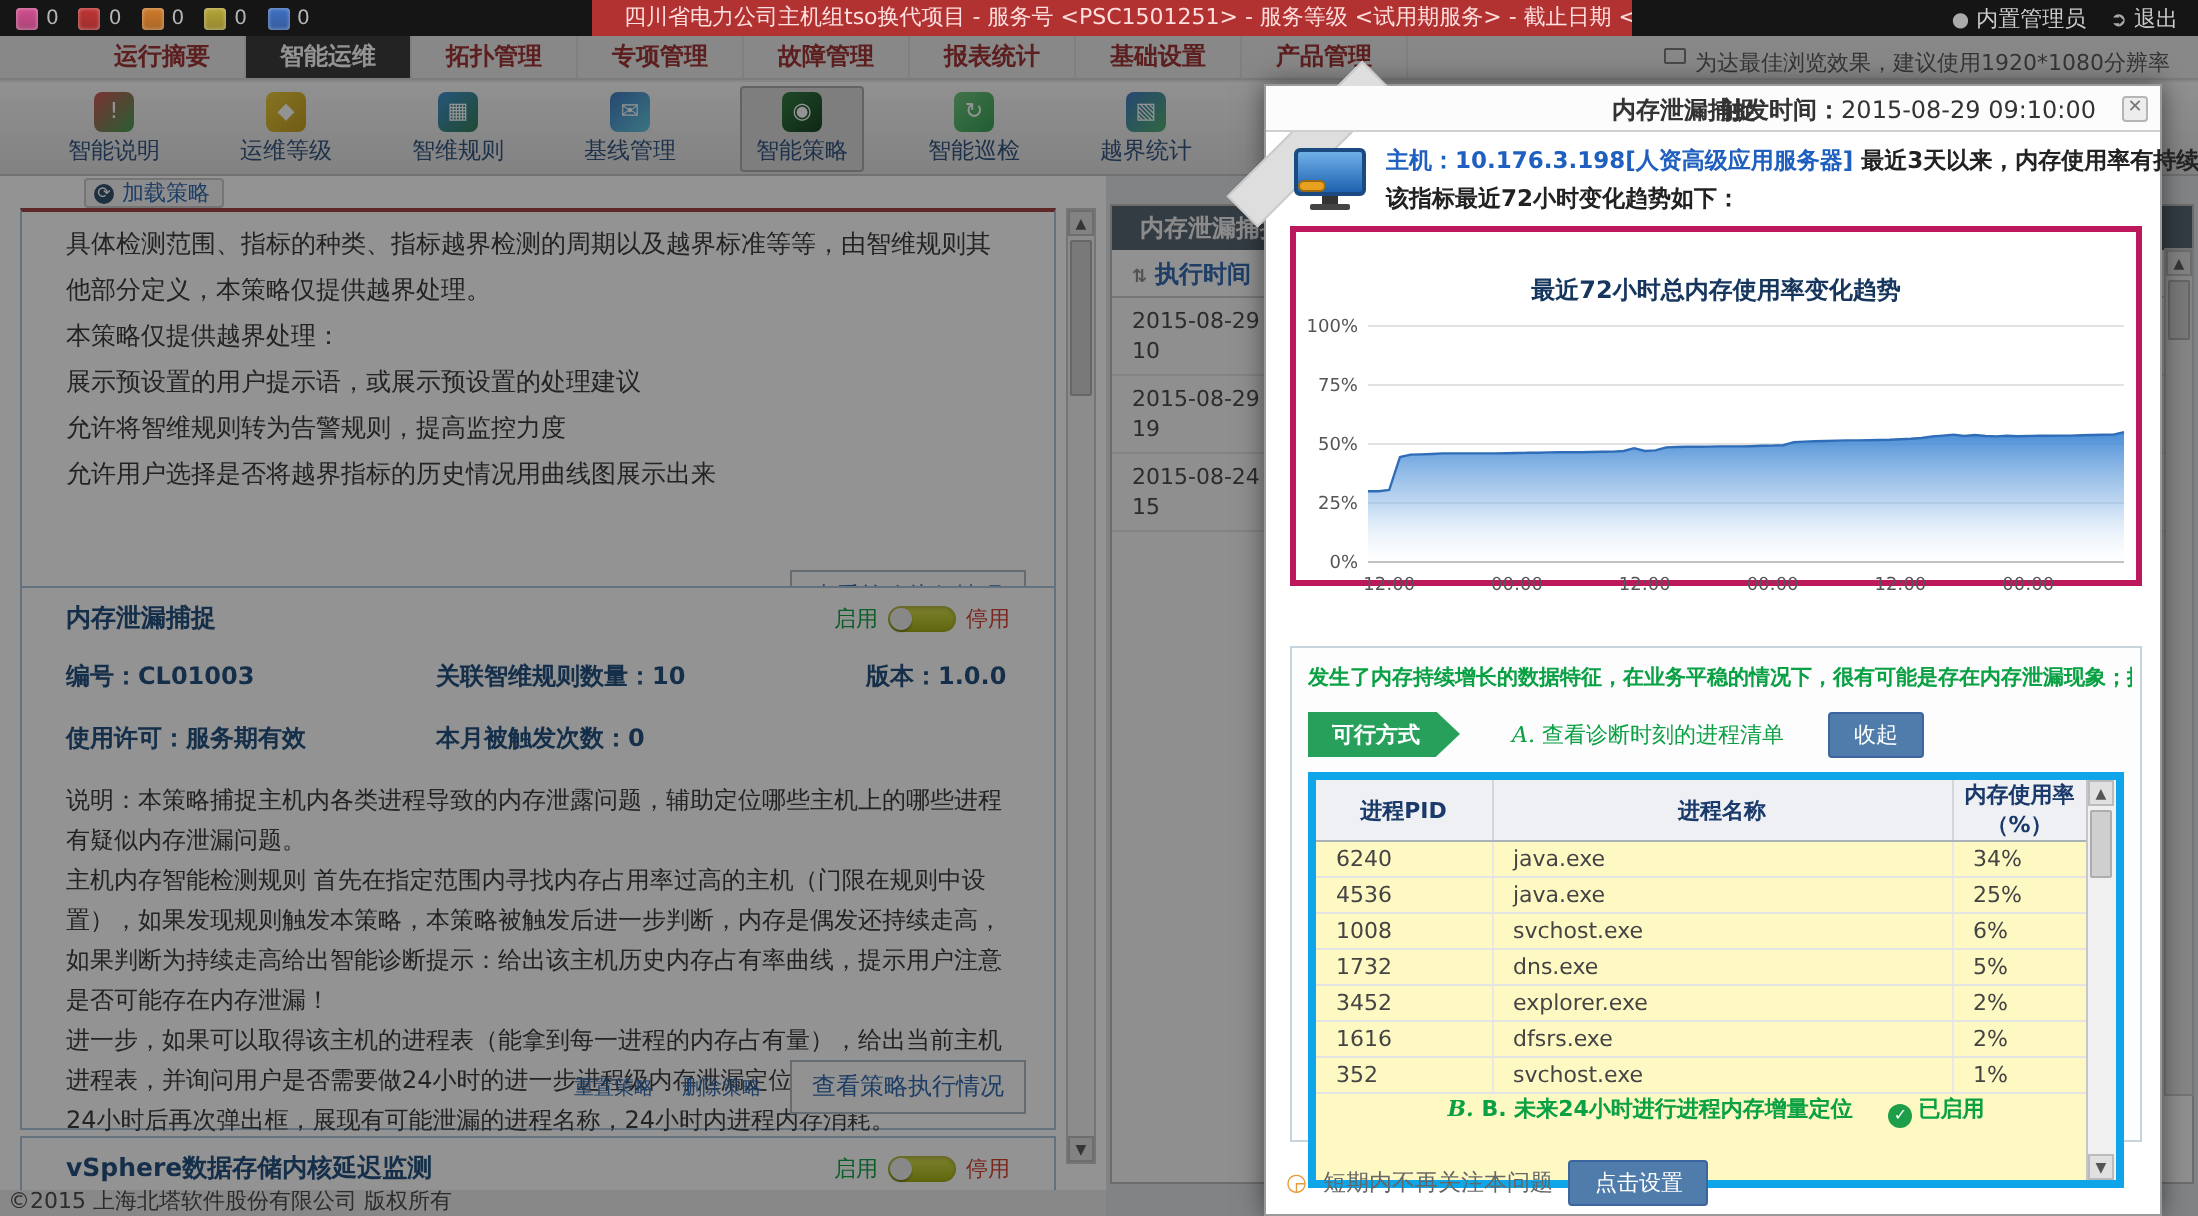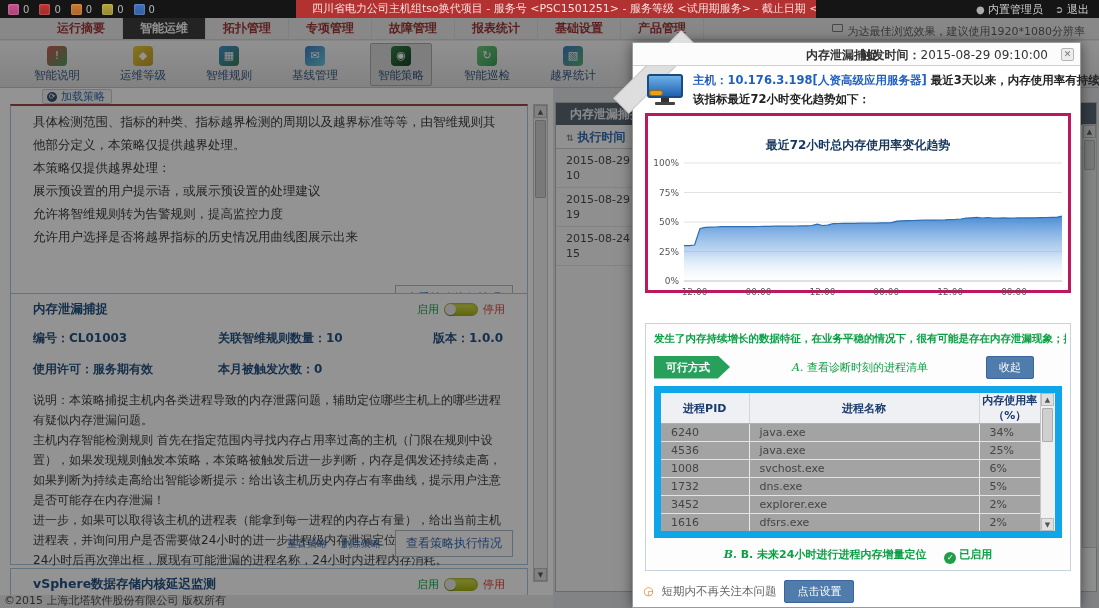--- a/index.html
+++ b/index.html
@@ -101,28 +101,28 @@
   .host-l1 { font-size:11.5px; font-weight:bold; white-space:nowrap; }
   .host-link { color:#1f5fbf; cursor:pointer; }
   .host-rest { color:#222; }
   .host-l2 { font-size:11.5px; font-weight:bold; color:#222; margin-top:4px; }
 
   .chart-box { position:absolute; left:12px; top:70px; width:426px; height:180px; border:3px solid #be185d; background:#fff; padding-top:21px; }
   .chart-title { text-align:center; font-size:12px; font-weight:bold; color:#17365d; height:16px; }
 
   .advice-box { position:absolute; left:12px; top:280px; width:426px; height:248px; border:1px solid #c8d4dc; background:#fdfdfd; }
   .warn-text { position:absolute; left:8px; top:8px; right:4px; font-size:10.5px; font-weight:bold; color:#0aa044; white-space:nowrap; overflow:hidden; }
-  .action-row { position:absolute; left:8px; top:32px; right:8px; height:22px; display:flex; align-items:center;gap:36px; }
+  .action-row { position:absolute; left:8px; top:32px; right:8px; height:22px; display:flex; align-items:center; }
   .badge { background:#27a05c; color:#fff; font-size:11px; font-weight:bold; padding:4px 20px 4px 12px; clip-path:polygon(0 0,84% 0,100% 50%,84% 100%,0 100%); }
   .opt-a { margin-left:26px; font-size:11px; color:#0aa044; }
   .opt-a i { font-family:"DejaVu Serif","Liberation Serif",serif; }
   .btn-blue { background:#4f7cab; color:#fff; font-size:11px; border:1px solid #3c6globala90; border:1px solid #3c65a0; padding:3px 12px; border-radius:2px; cursor:pointer; }
   .collapse-btn { margin-left:22px; }
 
-  .ptable-wrap { position:absolute; left:8px; top:62px; right:8px; height:152px; border:7px solid #0ea5e9; overflow:hidden; background:#a3a3a3; }
+  .ptable-wrap { position:absolute; left:8px; top:62px; right:8px; height:208px; border:4px solid #0ea5e9; overflow:hidden; background:#fef9c3; }
   .ptable { width:calc(100% - 15px); border-collapse:collapse; table-layout:fixed; }
   .ptable th { height:22px; background:#eef0f4; font-size:11px; font-weight:bold; color:#1a3a6b; border-bottom:1px solid #aab2ba; border-right:1px solid #d2d6da; }
   .ptable td { height:18px; font-size:11px; color:#444; border-bottom:1px solid #e4e4e4; border-right:1px solid #e8e8e8; padding-left:10px; white-space:nowrap; overflow:hidden; }
   .ptable th:last-child, .ptable td:last-child { border-right:none; }
   .col-pid { width:88px; } .col-name { width:230px; }
   .vs-table { right:0; top:0; bottom:0; border:none; border-left:1px solid #c5c5c5; background:#f0f0f0; }
   .vs-table .vs-thumb { top:15px; height:34px; }
 
   .b-line { position:absolute; left:0; bottom:6px; width:100%; text-align:center; font-size:11px; color:#0aa044;font-weight:bold; }
   .b-line i { font-family:"DejaVu Serif","Liberation Serif",serif; }

